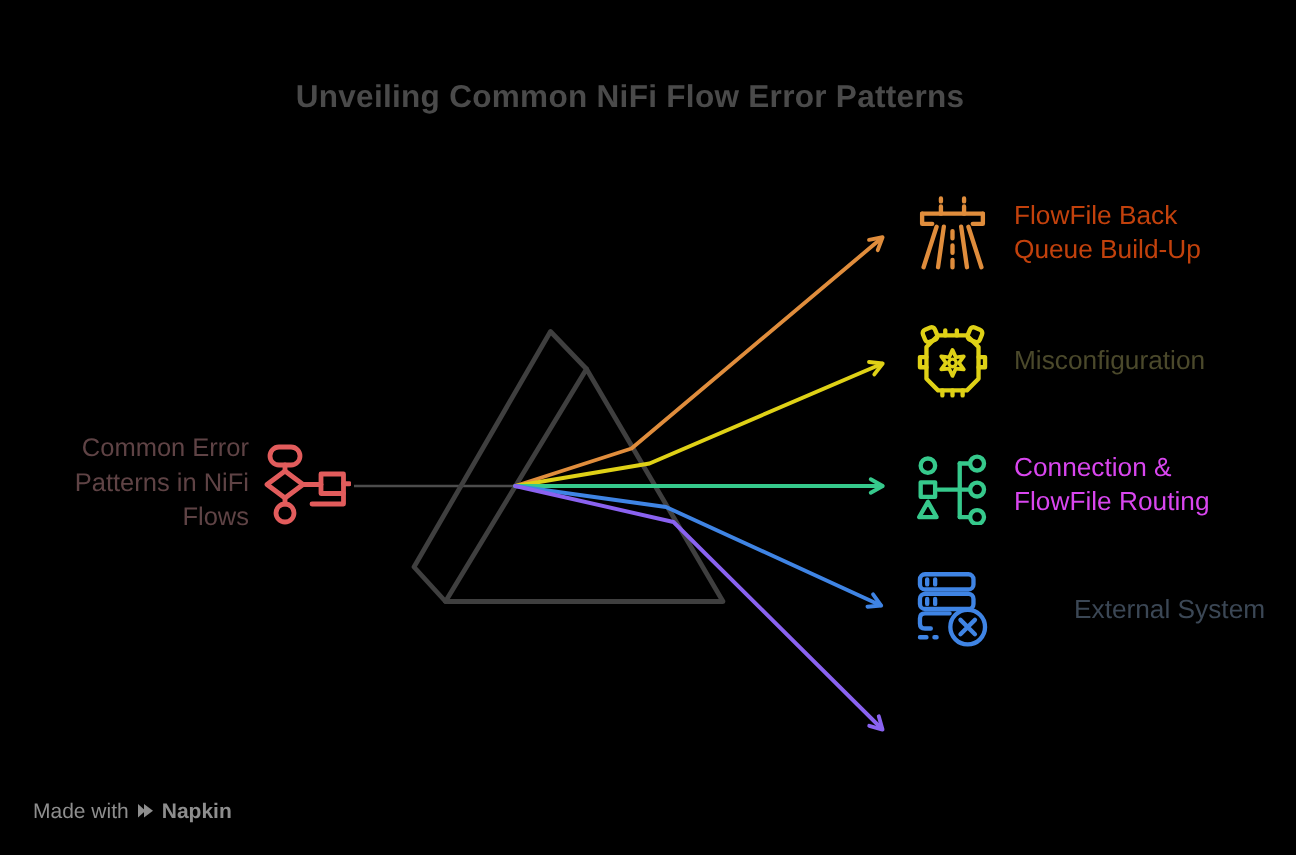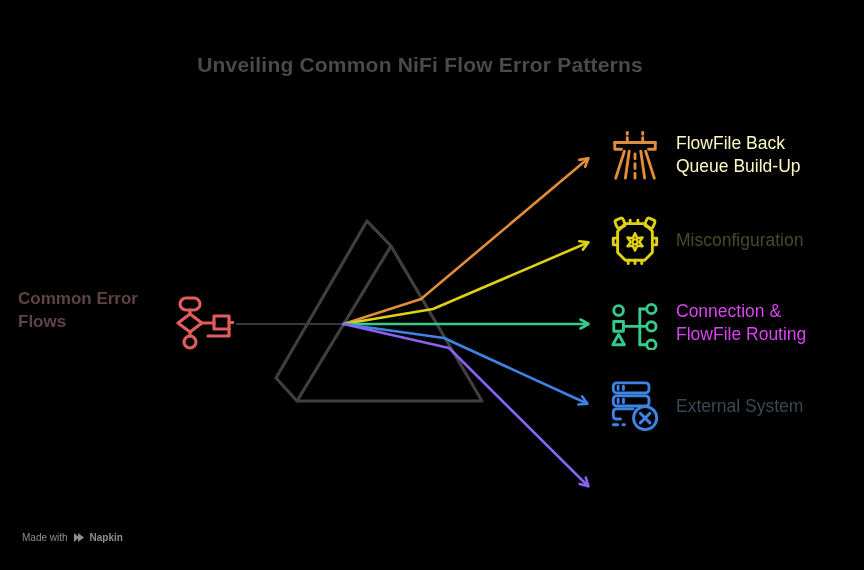--- a/index.html
+++ b/index.html
@@ -5,44 +5,45 @@
   html,body{margin:0;padding:0;background:#000;}
   .canvas{
     position:relative;width:864px;height:570px;background:#000000;
     font-family:"Liberation Sans",sans-serif;overflow:hidden;
   }
   .title{
     position:absolute;left:0;top:53px;width:840px;text-align:center;
     font-size:21px;font-weight:700;letter-spacing:.2px;
   }
   .source-label{
-    position:absolute;left:18px;top:287px;width:148px;
-    font-size:17px;line-height:23px;font-weight:700;
+    position:absolute;left:18px;top:287px;width:148px;text-align:right;
+    font-size:17px;line-height:23px;font-weight:400;
   }
   .source-icon{position:absolute;left:176px;top:295px;}
   .diagram{position:absolute;left:0;top:0;}
   .item{position:absolute;left:608px;height:70px;display:flex;align-items:center;gap:14px;}
   .item-label{font-size:17.5px;line-height:23px;font-weight:500;white-space:nowrap;}
   .item-1{top:120px}.item-2{top:205px}.item-3{top:288px}.item-4{top:371px}.item-5{top:455px}
   .footer{
     position:absolute;left:22px;top:532px;display:flex;align-items:center;gap:5px;
-    font-size:10px;
+    font-size:14px;
   }
   .footer .brand{font-weight:700;}
   svg{display:block;}
 </style>
 </head>
 <body>
 
 <div class="canvas">
 
   <div class="title" style="color: rgb(74, 74, 74);">Unveiling Common NiFi Flow Error Patterns</div>
 
   <div class="source-label" style="color: rgb(95, 67, 69);">
     <div>Common Error</div>
+    <div>Patterns in NiFi</div>
     <div>Flows</div>
   </div>
 
   <svg class="source-icon" width="58" height="56" viewBox="0 0 58 56" fill="none" stroke-width="3.2" stroke-linecap="round" stroke-linejoin="round" stroke="#e25c5c">
     <rect x="4" y="3" width="20" height="12" rx="6"></rect>
     <path d="M14 15 V19"></path>
     <path d="M2 28 L14 19 L26 28 L14 37 Z"></path>
     <path d="M14 37 V41"></path>
     <circle cx="14" cy="47" r="6"></circle>
     <path d="M26 28 H38"></path>
@@ -92,21 +93,21 @@
       <path d="M20 10 V15 M36 10 V15"></path>
       <path d="M7 15 H49"></path>
       <path d="M7 15 V22 H14"></path>
       <path d="M49 15 V22 H42"></path>
       <path d="M17 24 L8 52"></path>
       <path d="M39 24 L48 52"></path>
       <path d="M22 24 L18 52"></path>
       <path d="M34 24 L38 52"></path>
       <path d="M28 27 V32 M28 37 V42 M28 47 V52"></path>
     </svg>
-    <div class="item-label" style="color: #fef9c3;">
+    <div class="item-label" style="color: #c2410c;">
       <div>FlowFile Back</div>
       <div>Queue Build-Up</div>
     </div>
   </div>
 
   <div class="item item-2">
     <svg width="54" height="54" viewBox="0 0 56 56" fill="none" stroke-width="3" stroke-linecap="round" stroke-linejoin="round" stroke="#dfd116">
       <path d="M18 11 H38 L46 19 V41 L38 49 H18 L10 41 V19 Z"></path>
       <rect x="8" y="6" width="9" height="9" rx="2.5" transform="rotate(-22 12.5 10.5)"></rect>
       <rect x="39" y="6" width="9" height="9" rx="2.5" transform="rotate(22 43.5 10.5)"></rect>
@@ -144,21 +145,21 @@
     <svg width="54" height="54" viewBox="0 0 56 56" fill="none" stroke-width="3" stroke-linecap="round" stroke-linejoin="round" stroke="#3f84e4">
       <rect x="5.5" y="4" width="37" height="10.5" rx="3.5"></rect>
       <path d="M10.5 7.5 V11 M16 7.5 V11"></path>
       <rect x="5.5" y="17.5" width="37" height="10.5" rx="3.5"></rect>
       <path d="M10.5 21 V24.5 M16 21 V24.5"></path>
       <path d="M26 31 H9 Q5.5 31 5.5 34.5 V38 Q5.5 41.5 9 41.5 H13"></path>
       <path d="M5.5 47.5 H10 M15.5 47.5 H17"></path>
       <circle cx="38.5" cy="40.5" r="12" fill="#000000"></circle>
       <path d="M33.5 35.5 L43.5 45.5 M43.5 35.5 L33.5 45.5"></path>
     </svg>
-    <div class="item-label" style="color: rgb(59, 71, 85);">
+    <div class="item-label" style="color: rgb(59, 71, 85); margin-left: 40px;">
       <div>External System</div>
     </div>
   </div>
 
 
   <div class="footer" style="color: rgb(142, 142, 142);">
     <span>Made with</span>
     <svg width="12" height="11" viewBox="0 0 12 11" fill="#8e8e8e">
       <path d="M1 1 L6 5.5 L1 10 Z"></path>
       <path d="M5 1 L11 5.5 L5 10 Z"></path>

